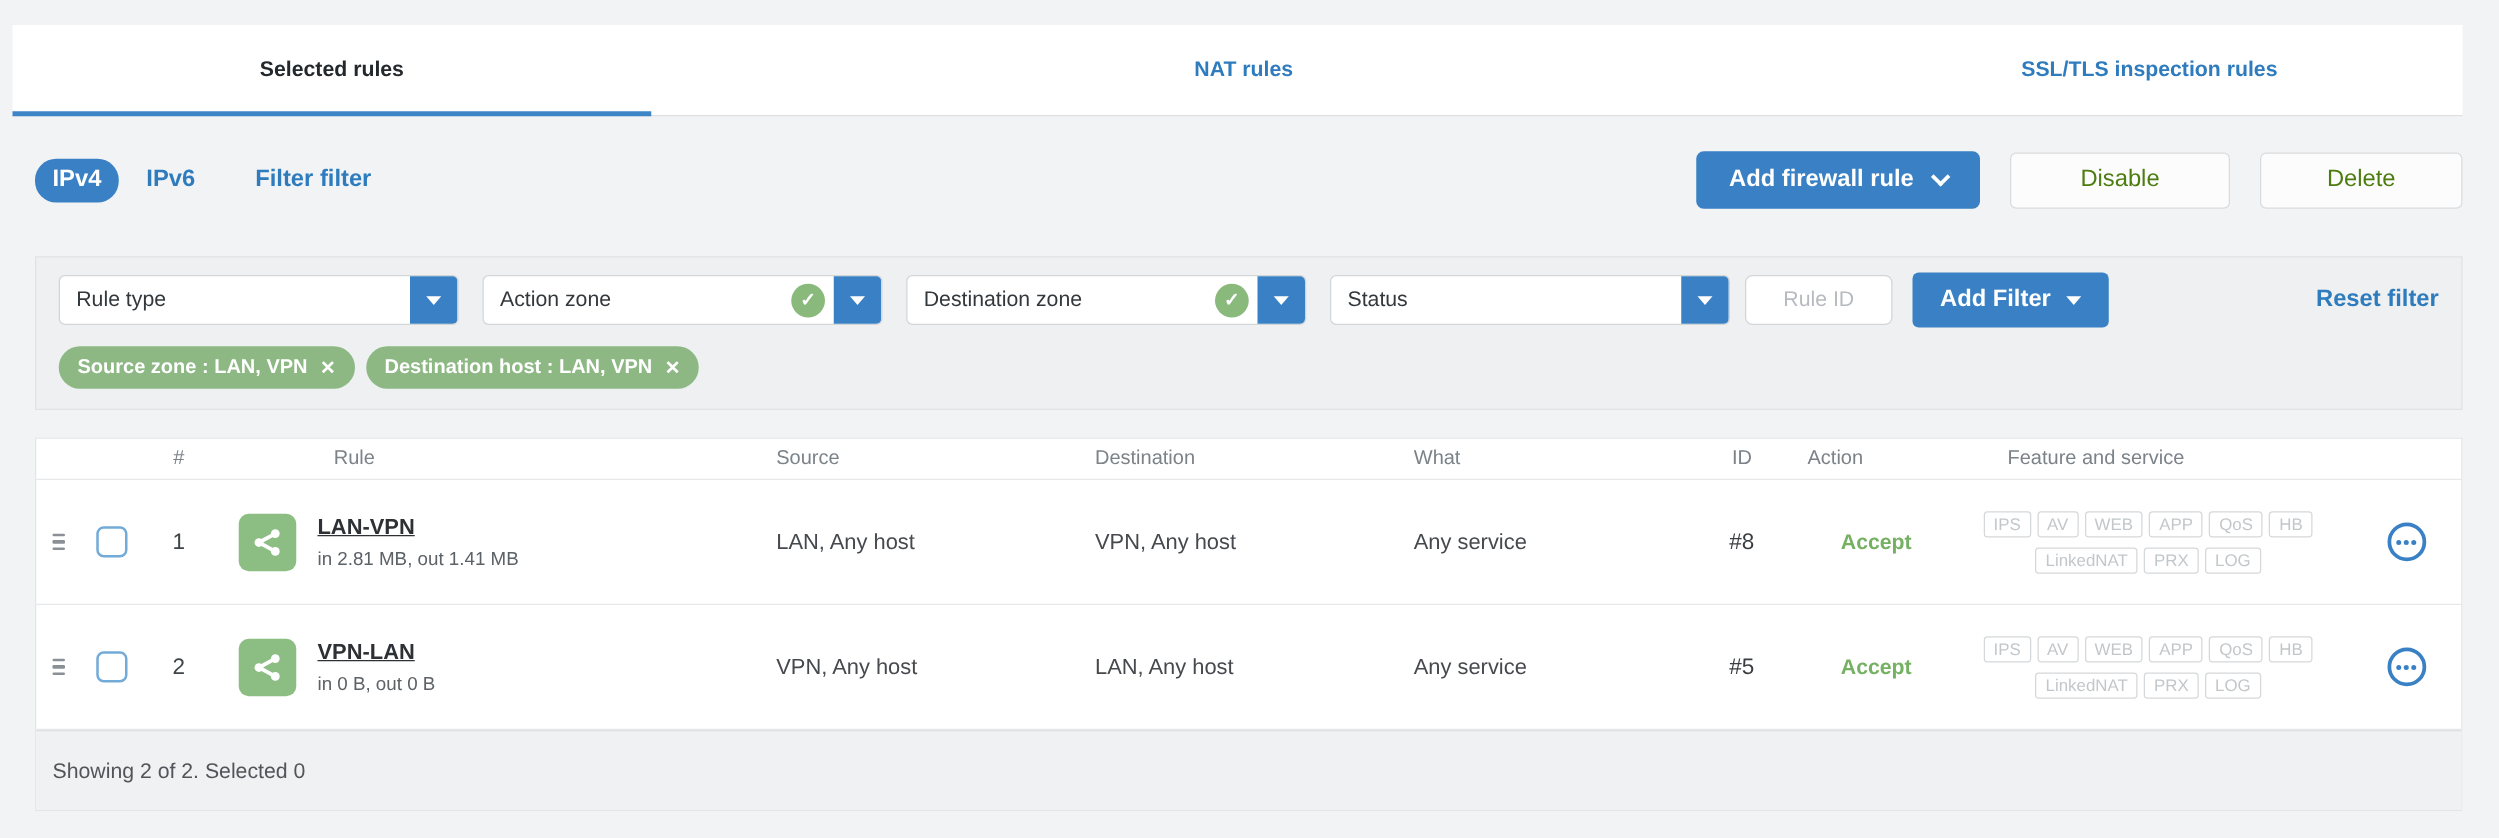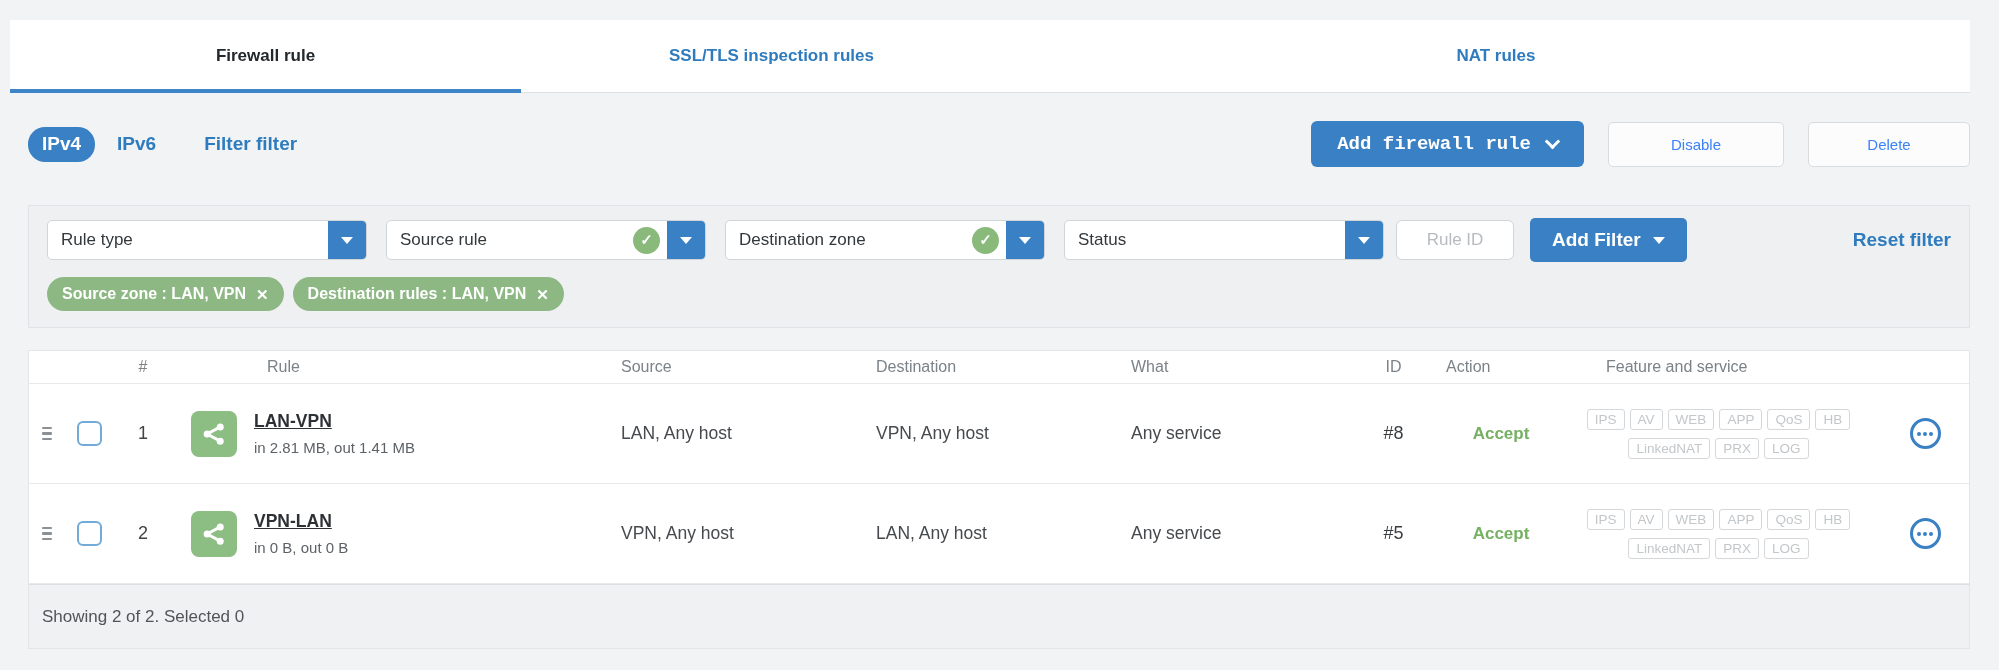--- a/index.html
+++ b/index.html
@@ -11,23 +11,23 @@
   .tab-1 { width:511px; } .tab-2 { width:948px; } .tab-3 { flex:1; }
   .tab.active { color:#23282d; }
   .tab.active::after { content:""; position:absolute; left:0; right:0; bottom:-1px; height:4px; background:#3d85c6; }
 
   
   .toolbar { margin:28px 29px 0 28px; display:flex; align-items:center; }
   .pill { background:#3a80c4; color:#fff; font-size:19px; font-weight:bold; border-radius:17px; padding:6px 14px 7px; }
   .ipv6 { color:#2e7cbe; font-size:19px; font-weight:bold; margin-left:22px; }
   .dis-filter { color:#2e7cbe; font-size:19px; font-weight:bold; margin-left:48px; }
   .tb-right { margin-left:auto; display:flex; align-items:center; gap:24px; }
-  .btn-primary { background:#3a80c4; color:#fff; border:none; border-radius:6px; height:46px; padding:0 26px; font-size:19px; font-weight:bold; font-family:Liberation Mono, monospace; display:flex; align-items:center; gap:16px; cursor:pointer; }
+  .btn-primary { background:#3a80c4; color:#fff; border:none; border-radius:6px; height:46px; padding:0 26px; font-size:19px; font-weight:bold; font-family:Liberation Sans, sans-serif; display:flex; align-items:center; gap:16px; cursor:pointer; }
   .chev { width:11px; height:11px; border-right:3px solid #fff; border-bottom:3px solid #fff; transform:rotate(45deg); margin-top:-6px; }
-  .btn-ghost { background:#fcfcfd; color:#3b82f6; border:1px solid #d9dcde; border-radius:5px; height:45px; font-size:15px; font-family:inherit; cursor:pointer; }
+  .btn-ghost { background:#fcfcfd; color:#4d7c0f; border:1px solid #d9dcde; border-radius:5px; height:45px; font-size:19px; font-family:inherit; cursor:pointer; }
   .btn-disable { width:176px; } .btn-delete { width:162px; }
 
   
   .filter-panel { margin:38px 29px 0 28px; background:#eef0f2; border:1px solid #e0e3e5; padding:12px 18px 16px; }
   .filter-controls { display:flex; align-items:center; gap:19px; }
   .dd { width:320px; height:40px; background:#fff; border:1px solid #d2d5d8; border-radius:5px; display:flex; align-items:center; overflow:hidden; cursor:pointer; }
   .dd-label { flex:1; padding-left:13px; font-size:17px; color:#33383c; }
   .dd-check { width:27px; height:27px; border-radius:50%; background:#8ab97c; color:#fff; font-size:15px; font-weight:bold; display:flex; align-items:center; justify-content:center; margin-right:7px; flex:none; }
   .dd-btn { width:38px; height:40px; background:#3a80c4; display:flex; align-items:center; justify-content:center; flex:none; }
   .caret { width:0; height:0; border-left:6px solid transparent; border-right:6px solid transparent; border-top:7px solid #fff; }
@@ -68,23 +68,23 @@
   .badge { border:1px solid #d5d8da; border-radius:3px; color:#c3c7ca; font-size:13.5px; padding:2px 7px; }
   .c-more { display:flex; justify-content:center; }
   .more-btn { width:31px; height:31px; border:3px solid #3a80c4; border-radius:50%; display:flex; align-items:center; justify-content:center; gap:2px; cursor:pointer; background:#fff; }
   .more-btn i { width:4px; height:4px; background:#3a80c4; border-radius:50%; }
   .tfoot { height:64px; background:#f0f1f3; border-top:1px solid #dddfe2; display:flex; align-items:center; padding-left:13px; font-size:17px; color:#515559; }
 </style>
 </head>
 <body>
 
 <div class="tabbar">
-  <div class="tab tab-1 active">Firewall rule</div>
+  <div class="tab tab-1 active">Selected rules</div>
+  <div class="tab tab-2">NAT rules</div>
   <div class="tab tab-3">SSL/TLS inspection rules</div>
-  <div class="tab tab-2">NAT rules</div>
 </div>
 
 <div class="toolbar">
   <span class="pill">IPv4</span>
   <span class="ipv6">IPv6</span>
   <span class="dis-filter">Filter filter</span>
   <div class="tb-right">
     <button class="btn-primary">
       <span>Add firewall rule</span>
       <span class="chev"></span>
@@ -96,21 +96,21 @@
 
 <div class="filter-panel">
   <div class="filter-controls">
     <div class="dd">
       <span class="dd-label">Rule type</span>
       <span class="dd-btn">
           <span class="caret"></span>
         </span>
     </div>
     <div class="dd">
-      <span class="dd-label">Source rule</span>
+      <span class="dd-label">Action zone</span>
       <span class="dd-check">✓</span>
       <span class="dd-btn">
           <span class="caret"></span>
         </span>
     </div>
     <div class="dd">
       <span class="dd-label">Destination zone</span>
       <span class="dd-check">✓</span>
       <span class="dd-btn">
           <span class="caret"></span>
@@ -128,21 +128,21 @@
       <span class="caret"></span>
     </button>
     <span class="reset">Reset filter</span>
   </div>
   <div class="chips">
     <div class="chip">
       <span>Source zone : LAN, VPN</span>
       <span class="chip-x">✕</span>
     </div>
     <div class="chip">
-      <span>Destination rules : LAN, VPN</span>
+      <span>Destination host : LAN, VPN</span>
       <span class="chip-x">✕</span>
     </div>
   </div>
 </div>
 
 <div class="rules-table">
   <div class="grid-row thead">
     <div></div>
     <div></div>
     <div class="h-num">#</div>

